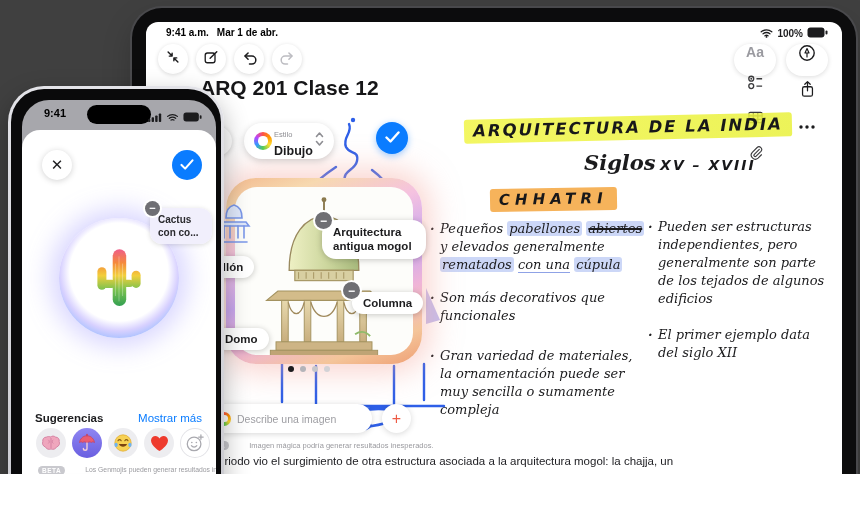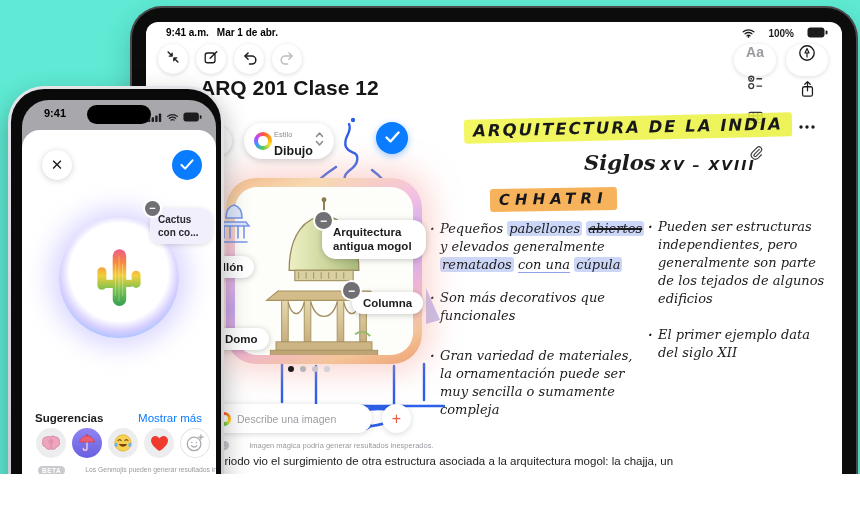--- a/index.html
+++ b/index.html
@@ -1,28 +1,28 @@
 <!DOCTYPE html>
 <html><head>
 <meta charset="utf-8">
 <style>
   html,body{margin:0;padding:0;background:#fff;}
   *{box-sizing:border-box;}
-  .stage{position:relative;width:860px;height:474px;background:#5eead4;overflow:hidden;
+  .stage{position:relative;width:860px;height:474px;background:#404040;overflow:hidden;
          font-family:"Liberation Sans",sans-serif;color:#1c1c1e;}
 
   
   .ipad{position:absolute;left:132px;top:8px;width:724px;height:498px;background:#0c0c0d;
         border-radius:30px;box-shadow:0 0 0 2px #49494c,0 12px 30px rgba(0,0,0,.22);}
   .ipad-screen{position:absolute;left:14px;top:14px;width:696px;height:470px;background:#fff;
         border-radius:12px;overflow:hidden;}
 
   .ipad-status-left{position:absolute;left:20px;top:5px;font-size:10px;font-weight:700;color:#000;}
   .ipad-status-left span{margin-right:8px;}
-  .ipad-status-right{position:absolute;right:14px;top:5px;display:flex;align-items:center;gap:13px;
+  .ipad-status-right{position:absolute;right:14px;top:5px;display:flex;align-items:center;gap:4px;
         font-size:10px;font-weight:700;}
 
   .tb-left{position:absolute;left:12px;top:22px;display:flex;gap:8px;}
   .tb-circle{width:30px;height:30px;border-radius:50%;background:#fff;display:flex;align-items:center;
         justify-content:center;box-shadow:0 1px 4px rgba(0,0,0,.15);}
   .tb-right{position:absolute;right:14px;top:22px;display:flex;gap:10px;align-items:center;}
   .pill{height:32px;border-radius:16px;background:#fff;box-shadow:0 1px 5px rgba(0,0,0,.14);
         display:flex;align-items:center;padding:0 12px;gap:14px;flex-direction:column;}
   .aa{font-size:14px;color:#9a9aa0;font-weight:600;}
   .search-pill{width:142px;gap:6px;}

